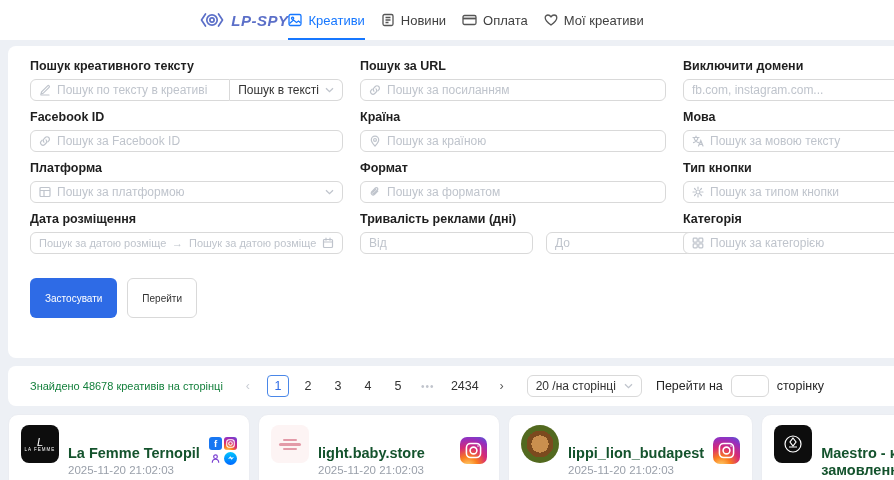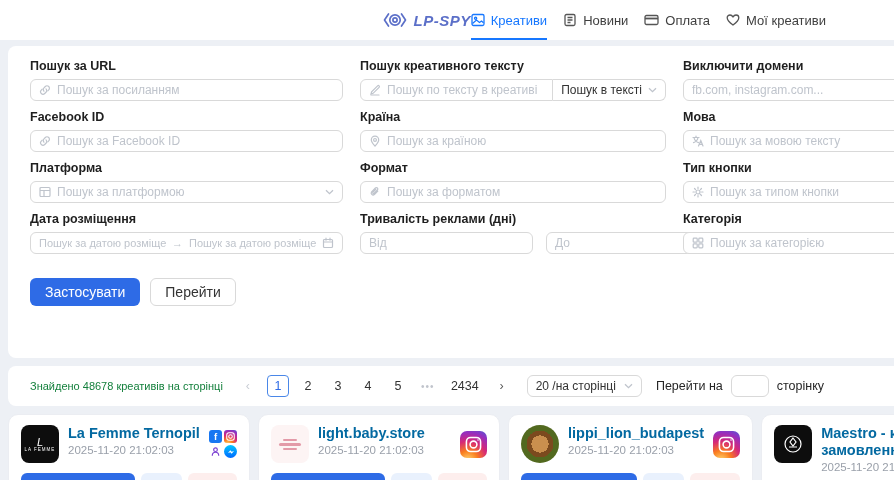--- a/index.html
+++ b/index.html
@@ -1,21 +1,21 @@
 <!DOCTYPE html>
 <html><head>
 <meta charset="utf-8">
 <style>
   * { margin:0; padding:0; box-sizing:border-box; }
   html,body { width:894px; height:480px; overflow:hidden; }
   body { font-family:"Liberation Sans","DejaVu Sans",sans-serif; background:#edf0f5; color:#262626; }
   .stage { position:relative; width:894px; height:480px; overflow:hidden; }
 
   
-  .hdr { position:absolute; top:0; left:0; width:894px; height:40px; background:#fff; display:flex; align-items:center; justify-content:flex-end; padding:0 16px 0 18px; }
+  .hdr { position:absolute; top:0; left:0; width:894px; height:40px; background:#fff; display:flex; align-items:center; justify-content:center; padding:0 16px 0 18px; }
   .logo { display:flex; align-items:center; gap:7px; }
   .logo-text { font-size:15px; font-weight:bold; font-style:italic; color:#5b6fc8; letter-spacing:.5px; }
   .nav { display:flex; align-items:stretch; gap:16px; height:40px; margin-right:52px; }
   .nav-item { display:flex; align-items:center; gap:6px; font-size:13px; color:#404040; cursor:pointer; border-bottom:2px solid transparent; padding-top:2px; }
   .nav-item svg { stroke:#555; }
   .nav-item.active { color:#1677ff; border-bottom-color:#1677ff; }
   .nav-item.active svg { stroke:#1677ff; }
 
   
   .panel { position:absolute; left:8px; width:1003px; background:#fff; border-radius:8px; }
@@ -31,21 +31,21 @@
   .chev { flex:0 0 auto; display:flex; }
   .group { display:flex; }
   .group .control.main { flex:1; border-radius:6px 0 0 6px; }
   .addon { height:22px; border:1px solid #d9d9d9; border-left:none; border-radius:0 6px 6px 0; display:flex; align-items:center; gap:6px; padding:0 8px; font-size:12px; color:#333; white-space:nowrap; cursor:pointer; }
   .range .control input { font-size:11px; }
   .range-arrow { color:#bfc4cc; font-size:11px; flex:0 0 auto; }
   .dur { display:flex; gap:13px; }
   .dur .control.from { flex:0 0 148px; }
   .dur .control.to { flex:1; }
   .btns { display:flex; gap:10px; margin-top:15px; }
-  .btn { height:28px; padding:0 14px; border-radius:6px; font-size:14px; display:flex; align-items:center; cursor:pointer; border:1px solid transparent; }
+  .btn { height:40px; padding:0 14px; border-radius:6px; font-size:10px; display:flex; align-items:center; cursor:pointer; border:1px solid transparent; }
   .btn.primary { background:#2e6be6; color:#fff; }
   .btn.ghost { background:#fff; color:#333; border-color:#d9d9d9; }
 
   
   .toolbar { top:366px; height:40px; display:flex; align-items:center; padding:0 22px; gap:14px; }
   .summary { font-size:11px; color:#15803d; white-space:nowrap; }
   .pager { display:flex; align-items:center; gap:8px; }
   .pg { min-width:22px; height:22px; display:flex; align-items:center; justify-content:center; font-size:12.5px; color:#333; border-radius:4px; cursor:pointer; padding:0 4px; }
   .pg.prev { color:#c8ccd4; }
   .pg.next { color:#555; }
@@ -61,21 +61,21 @@
   .card-head { display:flex; gap:9px; }
   .avatar { flex:0 0 38px; width:38px; height:38px; border-radius:8px; overflow:hidden; position:relative; }
   .avatar.black { background:#0d0d0d; color:#fff; display:flex; flex-direction:column; align-items:center; justify-content:center; }
   .av-script { font-style:italic; font-size:11px; line-height:10px; }
   .av-caps { font-size:4.5px; letter-spacing:1px; }
   .avatar.pinky { background:#fdf4f4; display:flex; flex-direction:column; align-items:center; justify-content:center; gap:2px; }
   .pink-line { width:22px; height:3px; border-radius:2px; background:#e39aa8; }
   .pink-line.short { width:14px; height:2px; }
   .avatar.lion { border-radius:50%; background:radial-gradient(circle at 50% 50%, #c98f4e 0 32%, #7b4a1e 32% 50%, #52691f 50% 72%, #e3d27a 72% 100%); }
   .card-info { flex:1; min-width:0; }
-  .card-title { font-size:14.5px; font-weight:bold; color:#0369a1; line-height:17px; }
+  .card-title { font-size:14.5px; font-weight:bold; color:#14532d; line-height:17px;margin-top:20px; }
   .card-title.clip1 { white-space:nowrap; overflow:hidden; }
   .card-date { font-size:11.5px; color:#9aa0aa; margin-top:2px; white-space:nowrap; }
   .plat-col { flex:0 0 auto; display:flex; align-items:center; }
   .plat-grid { display:grid; grid-template-columns:13px 13px; gap:2px; }
   .sq { width:13px; height:13px; border-radius:3px; display:flex; align-items:center; justify-content:center; }
   .sq.fb { background:#1877f2; color:#fff; font-size:9.5px; font-weight:bold; }
   .ig-grad { background:radial-gradient(circle at 30% 110%, #feda75 0%, #fa7e1e 28%, #d62976 55%, #962fbf 80%, #4f5bd5 100%); }
   .circ { width:13px; height:13px; border-radius:50%; display:flex; align-items:center; justify-content:center; }
   .circ.msgr { background:linear-gradient(180deg,#00c6ff,#0068ff); }
   .ig-big { width:27px; height:27px; border-radius:7px; display:flex; align-items:center; justify-content:center; }
@@ -129,52 +129,52 @@
           </svg>
         <span>Мої креативи</span>
       </div>
     </nav>
   </header>
 
   <section class="panel filters">
     <div class="fgrid">
 
       <div class="field">
-        <label>Пошук за URL</label>
-        <div class="control">
-          <span class="icon12">
-              <svg width="12" height="12" viewBox="0 0 12 12" fill="none" stroke="#bfc4cc" stroke-width="1.2" stroke-linecap="round">
-                <path d="M5 7.2 A2.4 2.4 0 0 1 5 3.8 L6.3 2.5 A2.4 2.4 0 0 1 9.7 5.9 L8.8 6.8"></path>
-                <path d="M7 4.8 A2.4 2.4 0 0 1 7 8.2 L5.7 9.5 A2.4 2.4 0 0 1 2.3 6.1 L3.2 5.2"></path>
-              </svg>
-            </span>
-          <input placeholder="Пошук за посиланням" style="">
-        </div>
-      </div>
-
-      <div class="field">
         <label>Пошук креативного тексту</label>
         <div class="group">
           <div class="control main">
             <span class="icon12">
                 <svg width="12" height="12" viewBox="0 0 12 12" fill="none" stroke="#bfc4cc" stroke-width="1.2" stroke-linecap="round">
                   <path d="M2 10 L2.6 7.8 L8.6 1.8 C9 1.4 9.7 1.4 10.1 1.8 C10.5 2.2 10.5 2.9 10.1 3.3 L4.1 9.3 Z"></path>
                   <path d="M2 11 h8"></path>
                 </svg>
               </span>
             <input placeholder="Пошук по тексту в креативі" style="">
           </div>
           <div class="addon">
             <span>Пошук в тексті</span>
             <span class="chev">
                 <svg width="9" height="6" viewBox="0 0 9 6" fill="none" stroke="#bfc4cc" stroke-width="1.3">
                   <path d="M1 1.3 L4.5 4.7 L8 1.3"></path>
                 </svg>
               </span>
           </div>
+        </div>
+      </div>
+
+      <div class="field">
+        <label>Пошук за URL</label>
+        <div class="control">
+          <span class="icon12">
+              <svg width="12" height="12" viewBox="0 0 12 12" fill="none" stroke="#bfc4cc" stroke-width="1.2" stroke-linecap="round">
+                <path d="M5 7.2 A2.4 2.4 0 0 1 5 3.8 L6.3 2.5 A2.4 2.4 0 0 1 9.7 5.9 L8.8 6.8"></path>
+                <path d="M7 4.8 A2.4 2.4 0 0 1 7 8.2 L5.7 9.5 A2.4 2.4 0 0 1 2.3 6.1 L3.2 5.2"></path>
+              </svg>
+            </span>
+          <input placeholder="Пошук за посиланням" style="">
         </div>
       </div>
 
       <div class="field">
         <label>Виключити домени</label>
         <div class="control">
           <input placeholder="fb.com, instagram.com..." style="">
         </div>
       </div>
 

